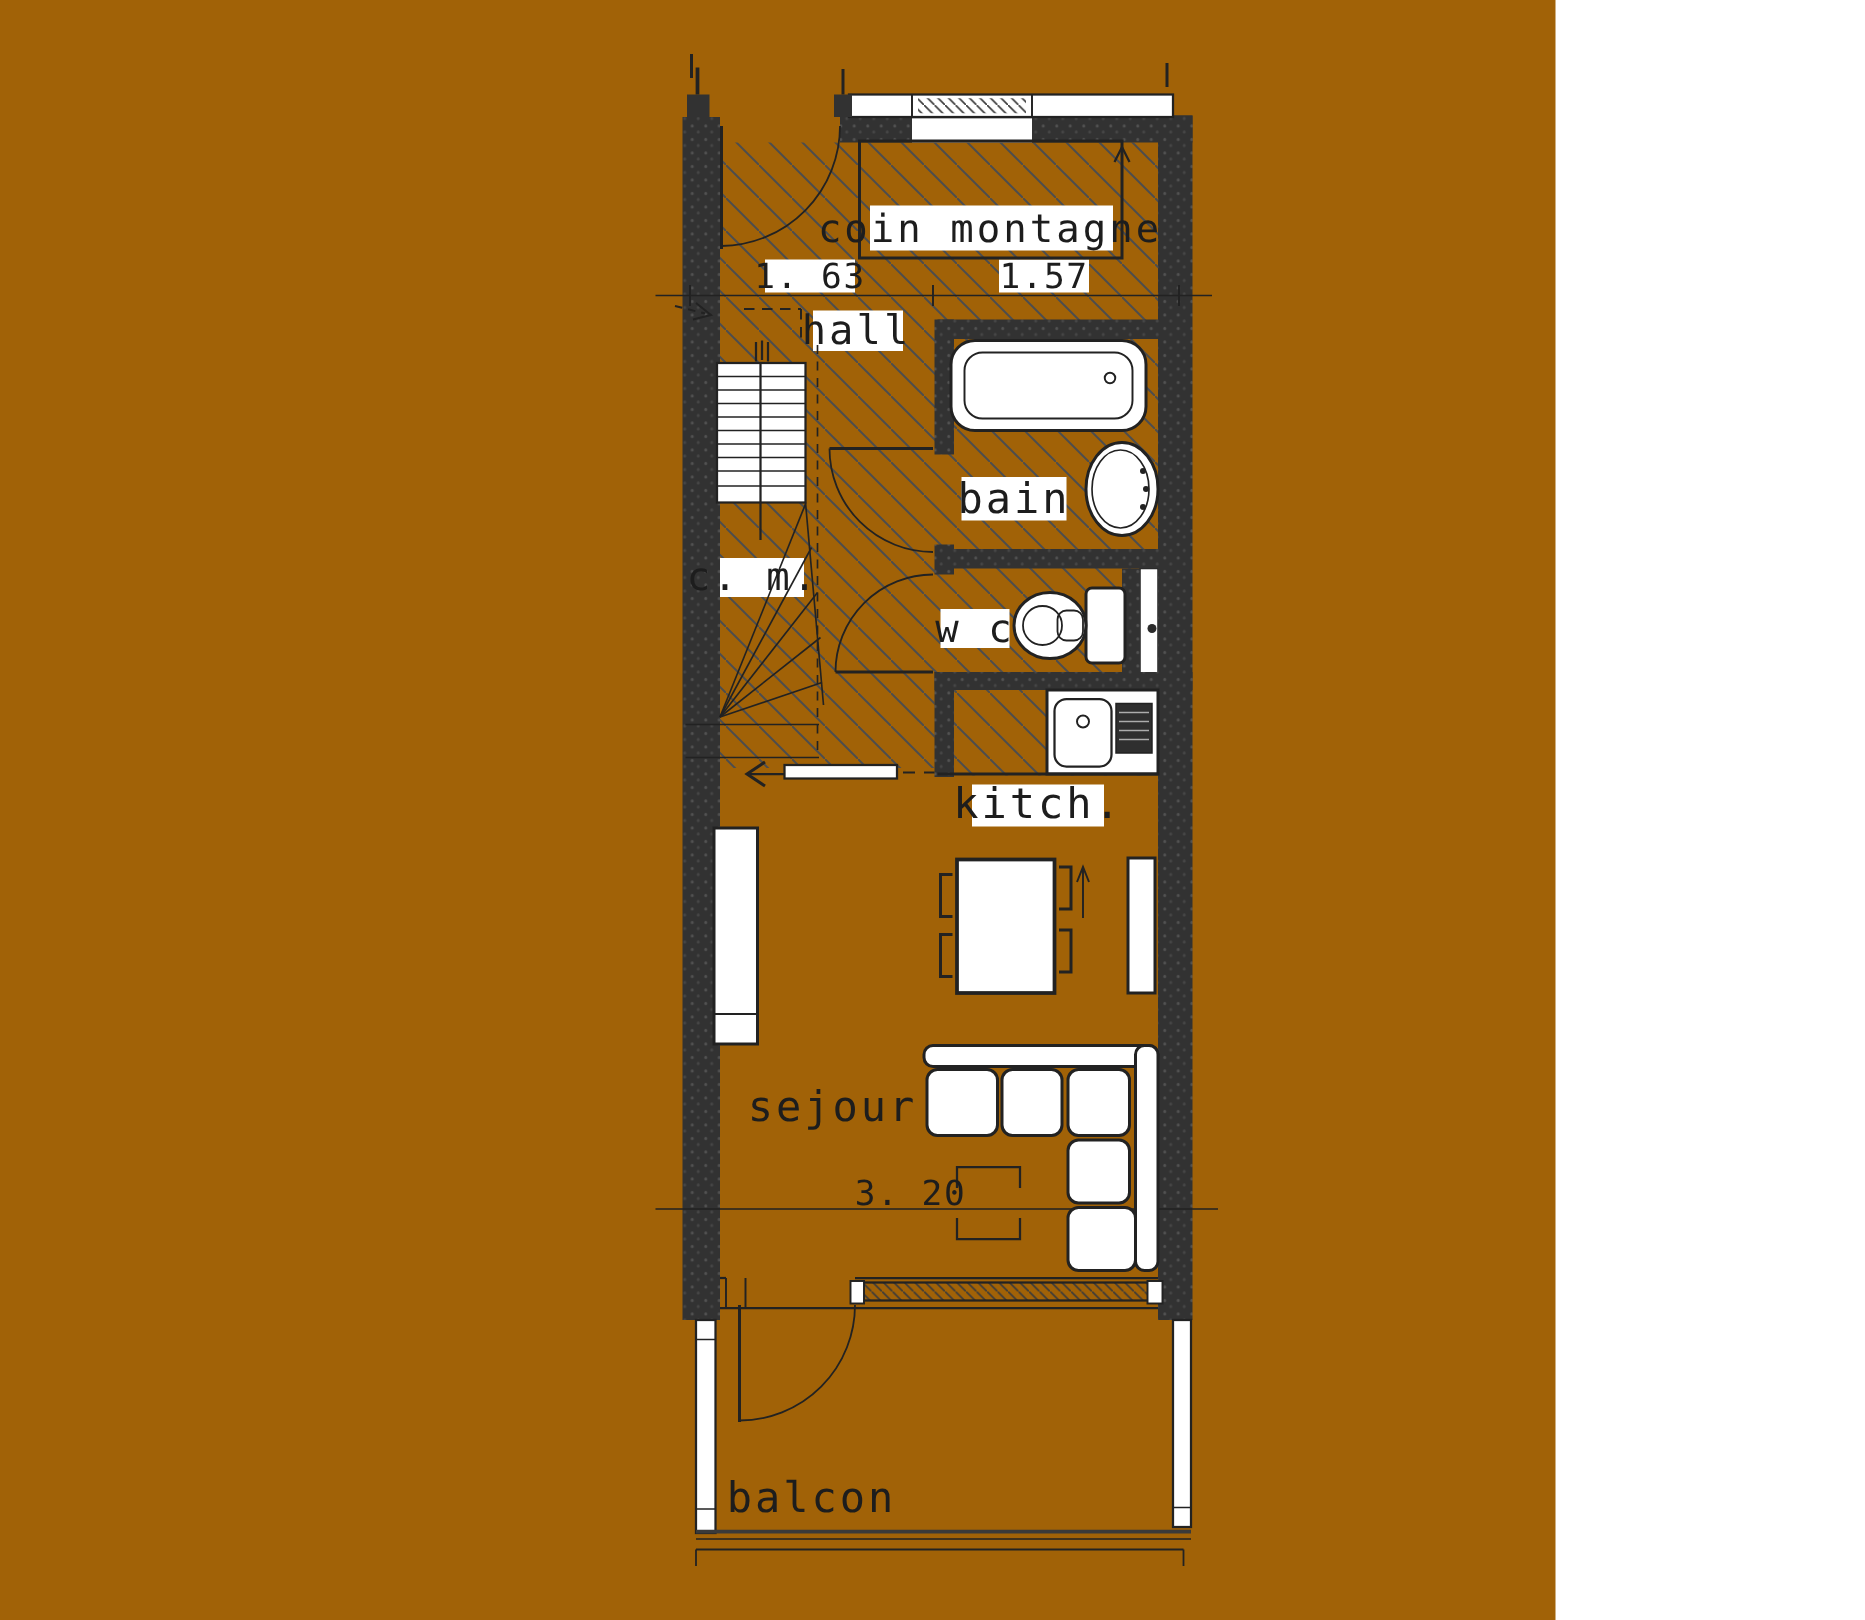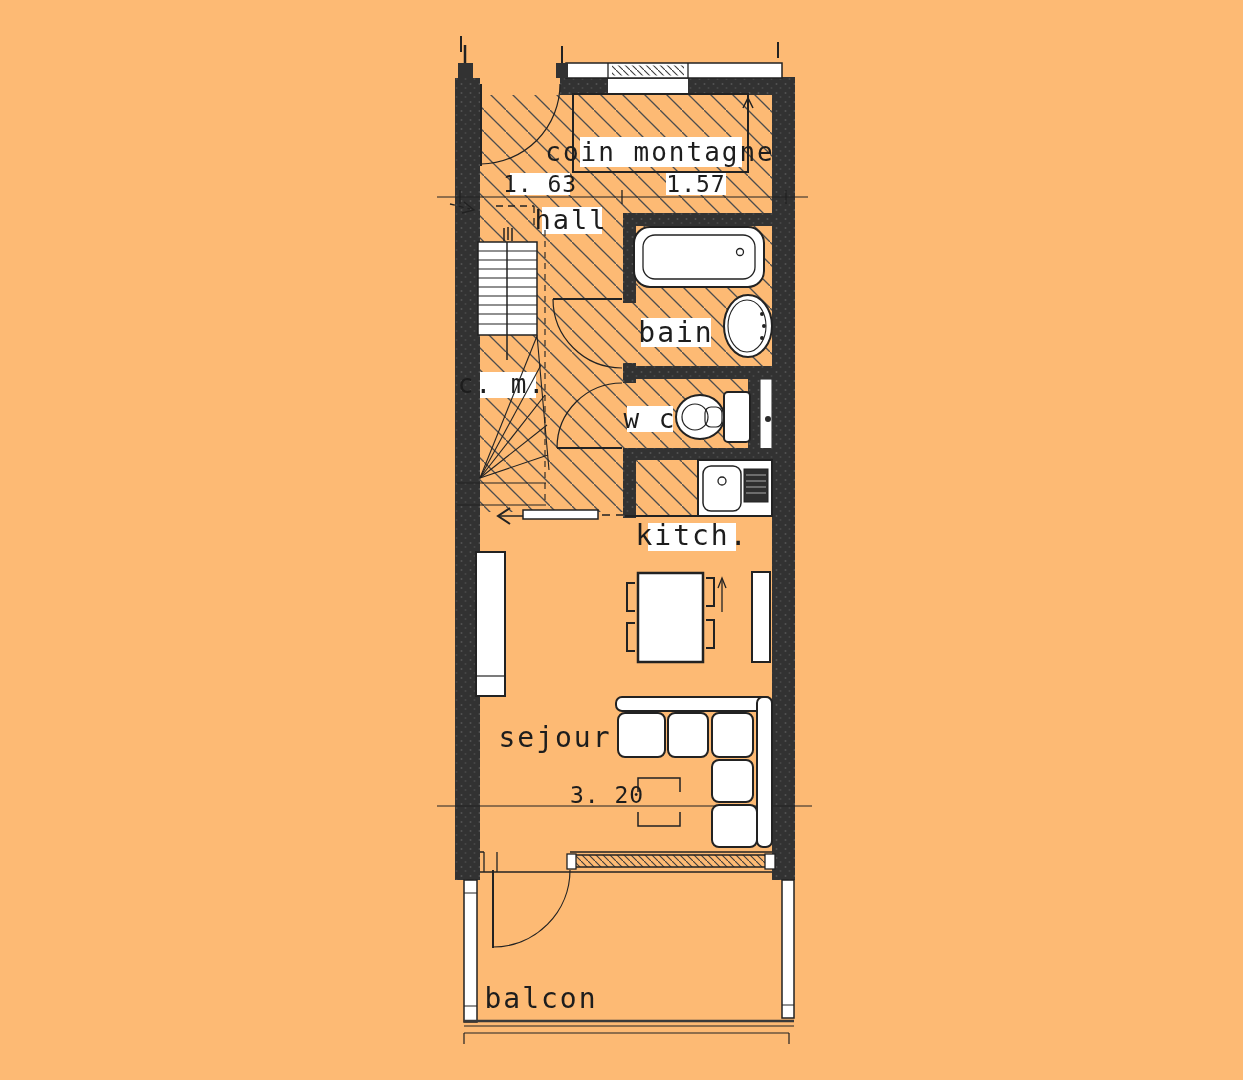--- a/index.html
+++ b/index.html
@@ -1,16 +1,16 @@
 <!DOCTYPE html>
 <html><head>
 <meta charset="utf-8">
 <style>
   html,body{margin:0;padding:0;background:#ffffff;}
-  .page{position:relative;width:1243px;height:1080px;background:#fdba74;overflow:hidden;}
+  .page{position:relative;width:1037px;height:1080px;background:#a16207;overflow:hidden;}
   svg{position:absolute;left:0;top:0;}
   text{font-family:"DejaVu Sans Mono",monospace;fill:#1d1d1d;}
   .lbl{letter-spacing:2px;}
   .dim{letter-spacing:1px;}
 </style>
 </head>
 <body>
 
 <div class="page">
 <svg width="1243" height="1080" viewBox="0 0 1243 1080">

